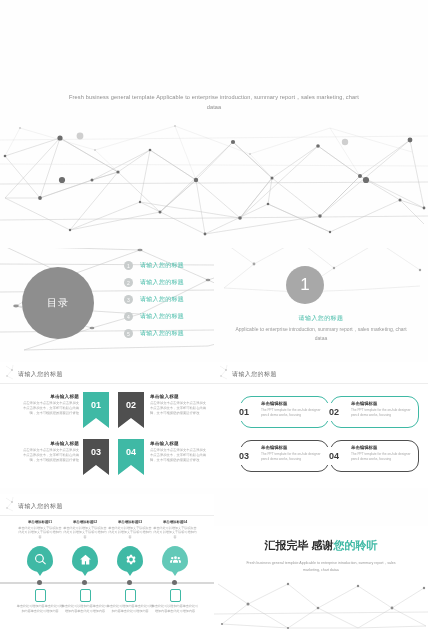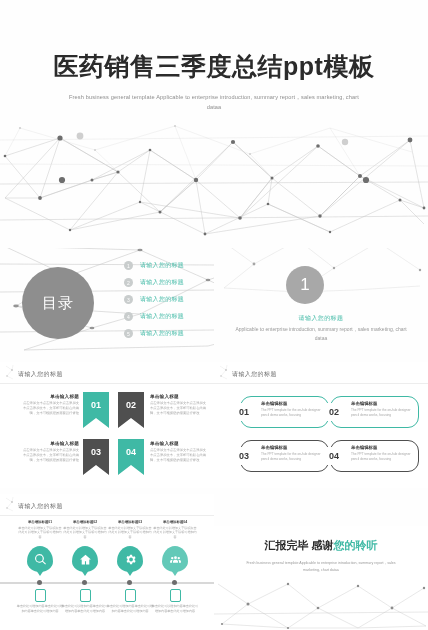--- a/index.html
+++ b/index.html
@@ -15,21 +15,21 @@
   .hero{position:absolute;left:0;top:0;width:428px;height:248px;overflow:hidden;}
   .hero-title{position:absolute;top:52px;left:0;width:428px;text-align:center;
     font-size:25px;font-weight:bold;color:#2b2b2b;letter-spacing:.5px;line-height:1.15;}
   .hero-sub{position:absolute;top:93px;left:64px;width:300px;text-align:center;
     font-size:5.6px;color:#8d8d8d;line-height:1.75;letter-spacing:.15px;}
 
   
   .toc{position:absolute;left:0;top:248px;width:214px;height:108px;overflow:hidden;}
   .toc-circle{position:absolute;left:22px;top:19px;width:72px;height:72px;border-radius:50%;
     background:#8e8e8e;color:#fff;display:flex;flex-direction:column;align-items:center;
-    justify-content:center;font-size:15px;letter-spacing:1px;line-height:1.22;}
+    justify-content:center;font-size:10px;letter-spacing:1px;line-height:1.22;}
   .toc-list{position:absolute;left:124px;top:9px;width:84px;}
   .toc-row{display:flex;align-items:center;height:17px;}
   .toc-num{width:9px;height:9px;border-radius:50%;background:#c9cdcd;color:#fff;
     font-size:5px;display:flex;align-items:center;justify-content:center;flex:0 0 auto;}
   .toc-txt{margin-left:7px;font-size:6px;color:#3fb9a5;letter-spacing:.3px;}
 
   
   .s1{position:absolute;left:214px;top:248px;width:214px;height:108px;overflow:hidden;}
   .s1-circle{position:absolute;left:72px;top:18px;width:38px;height:38px;border-radius:50%;
     background:#a8a8a8;color:#fff;font-size:17px;display:flex;align-items:center;justify-content:center;}
@@ -139,21 +139,20 @@
         <g fill="#cfcfcf">
           <circle cx="80" cy="16" r="3.4"></circle>
             <circle cx="345" cy="22" r="3.2"></circle>
           <circle cx="20" cy="8" r="1.1"></circle>
             <circle cx="95" cy="30" r="1"></circle>
           <circle cx="175" cy="6" r="1"></circle>
             <circle cx="250" cy="34" r="1"></circle>
         </g>
       </svg>
     </div>
-    <div class="hero-title">医药销售三季度总结ppt模板</div>
     <div class="hero-sub">Fresh business general template Applicable to enterprise introduction, summary report，sales marketing, chart dataa</div>
   </div>
 
   <div class="toc">
     <div class="net" style="top:-12px;height:120px;opacity:.9;">
       <svg viewBox="0 0 214 120" preserveAspectRatio="none" aria-hidden="true">
         <g stroke="#c4c4c4" stroke-width="0.4" fill="none">
           <path d="M2 10 L34 40 L8 70 L46 92 L12 114"></path>
           <path d="M34 40 L70 14 L104 44 L70 78 L46 92"></path>
           <path d="M2 10 L70 14 M8 70 L70 78 M104 44 L146 16 L190 48 L150 86 L104 44"></path>

